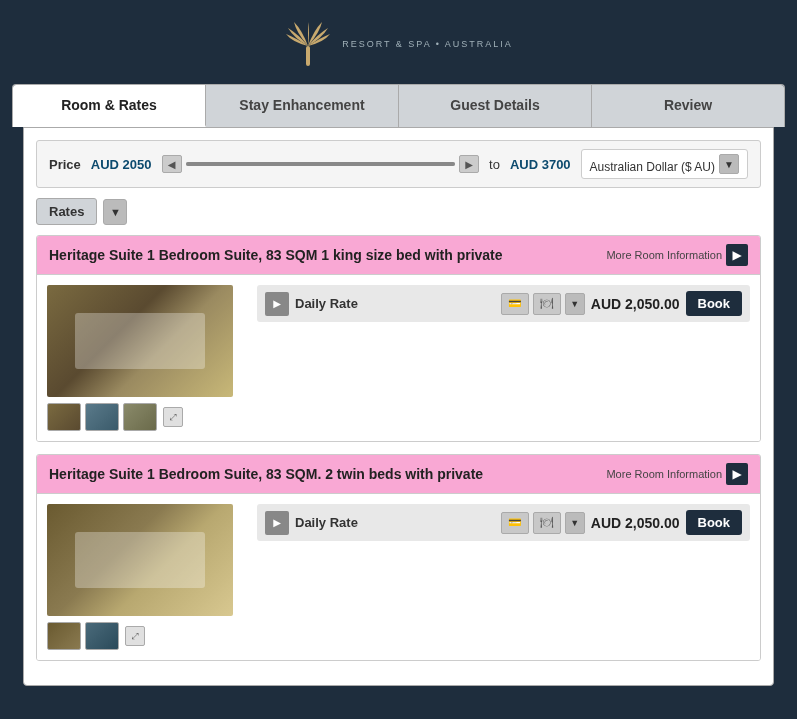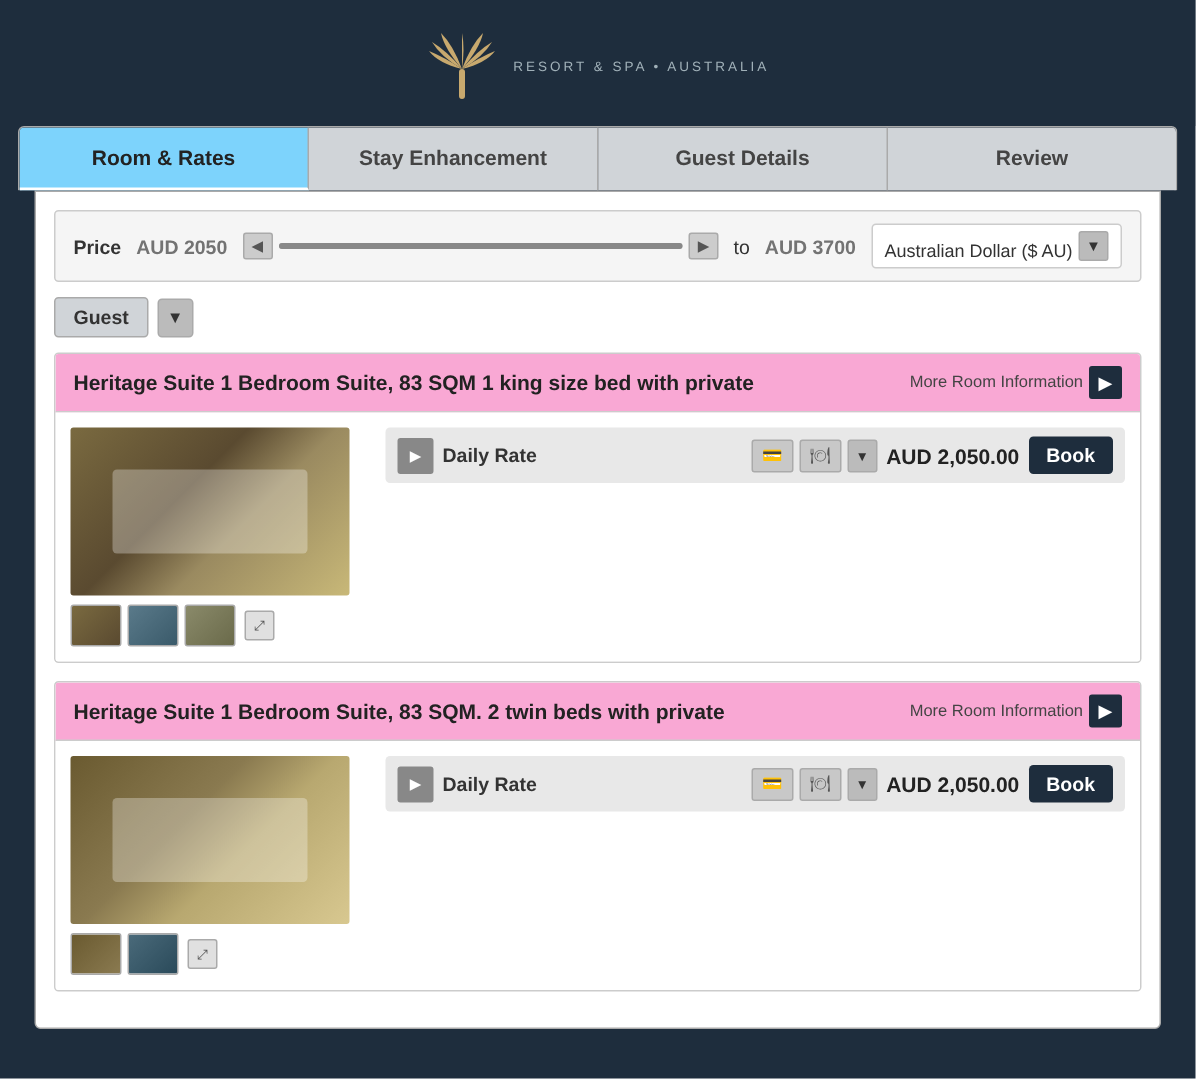--- a/index.html
+++ b/index.html
@@ -63,21 +63,21 @@
       font-weight: bold;
       cursor: pointer;
       border-right: 1px solid #aaa;
       background-color: #d0d4d8;
       color: #444;
     }
     .nav-tab:last-child {
       border-right: none;
     }
     .nav-tab.active {
-      background-color: #7dd3fc;
+      background-color: #ffffff;
       color: #222;
       border-bottom: 2px solid #fff;
     }
 
     
     .main-content {
       margin: 0 23px;
       background: #fff;
       border: 1px solid #aaa;
       padding: 12px;
@@ -97,21 +97,21 @@
       flex-wrap: wrap;
     }
     .price-label {
       font-weight: bold;
       font-size: 13px;
       color: #333;
     }
     .price-value {
       font-weight: bold;
       font-size: 13px;
-      color: #737373;
+      color: #0c4a6e;
     }
     .range-slider-container {
       display: flex;
       align-items: center;
       gap: 4px;
       flex: 1;
     }
     .slider-arrow {
       width: 20px;
       height: 18px;
@@ -441,21 +441,21 @@
     </div>
     <span class="to-label">to</span>
     <span class="price-value">AUD 3700</span>
     <div class="currency-select">
       <span>Australian Dollar ($ AU)</span>
       <div class="currency-dropdown-btn">▼</div>
     </div>
   </div>
 
   <div class="rates-row">
-    <button class="rates-btn">Guest</button>
+    <button class="rates-btn">Rates</button>
     <div class="rates-dropdown-btn">▼</div>
   </div>
 
   <div class="room-card">
     <div class="room-header">
       <span class="room-title">Heritage Suite 1 Bedroom Suite, 83 SQM 1 king size bed with private</span>
       <div class="more-info">
         <span>More Room Information</span>
         <div class="more-info-arrow">▶</div>
       </div>

